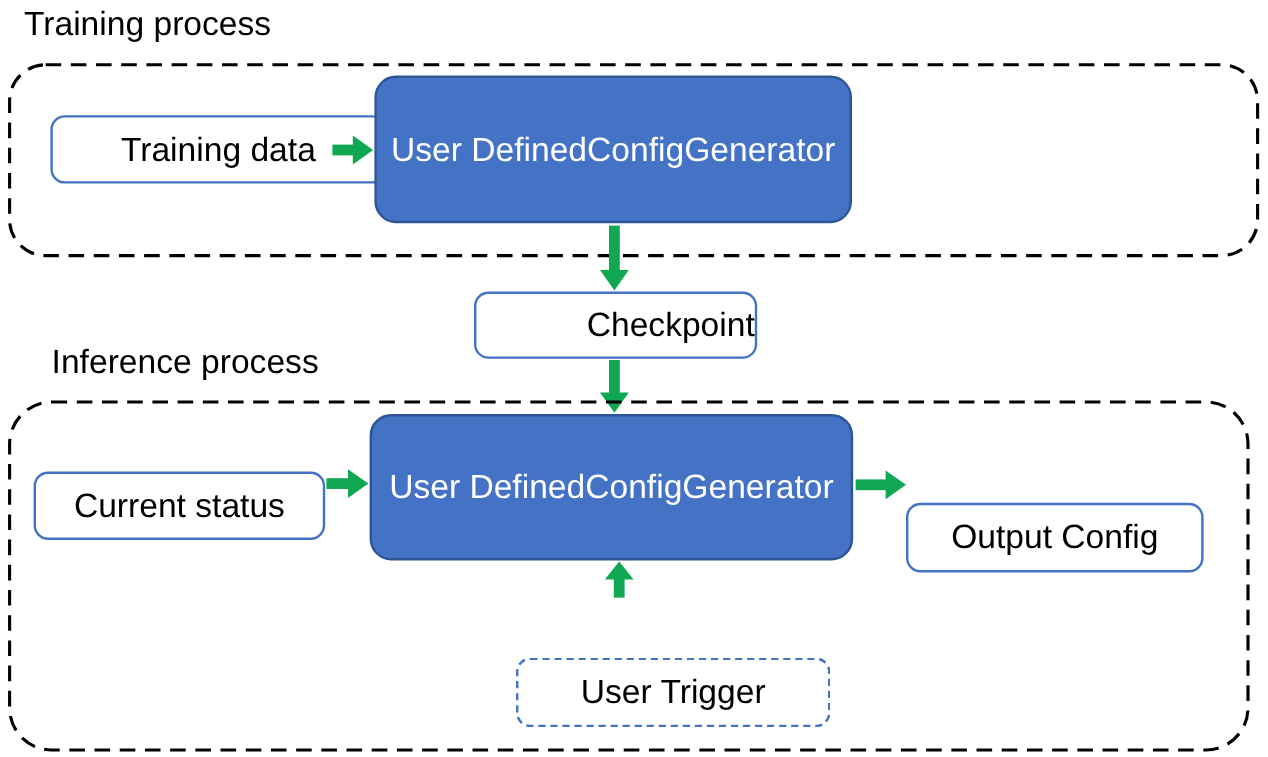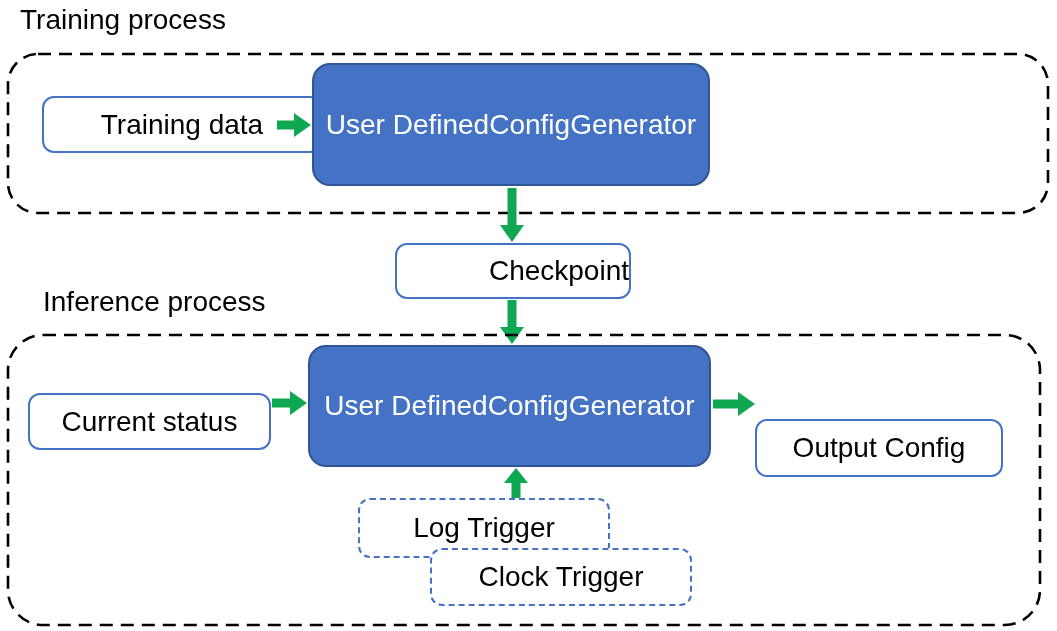--- a/index.html
+++ b/index.html
@@ -187,21 +187,18 @@
 
   <div class="node white-box" style="left:755px; top:375px; width:248px; height:58px;margin-top:44px;">
     <span>Output Config</span>
   </div>
 
   <div class="arrow arrow-up" style="left:504px; top:468px; width:24px; height:30px;">
     <div class="shaft"></div>
     <div class="head"></div>
   </div>
 
-  <div class="node trigger-box" style="left:358px; top:498px; width:252px; height:60px; z-index:1;">
-    <span>Log Trigger</span>
-  </div>
 
   <div class="node trigger-box" style="left:430px; top:548px; width:262px; height:58px; z-index:2;">
-    <span>Clock Trigger</span>
+    <span>User Trigger</span>
   </div>
 
 </div>
 
 </body></html>

